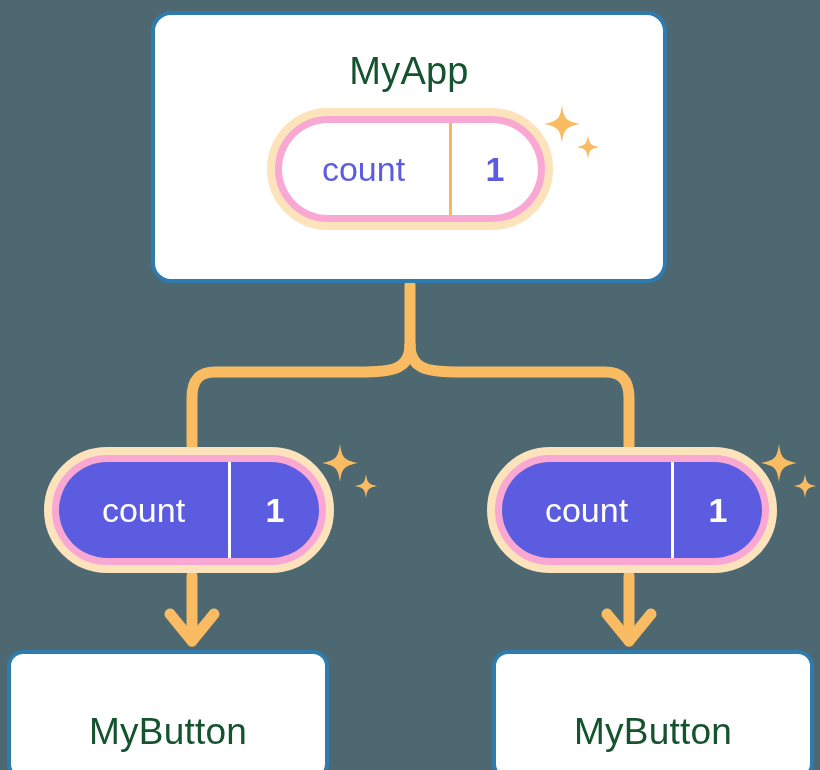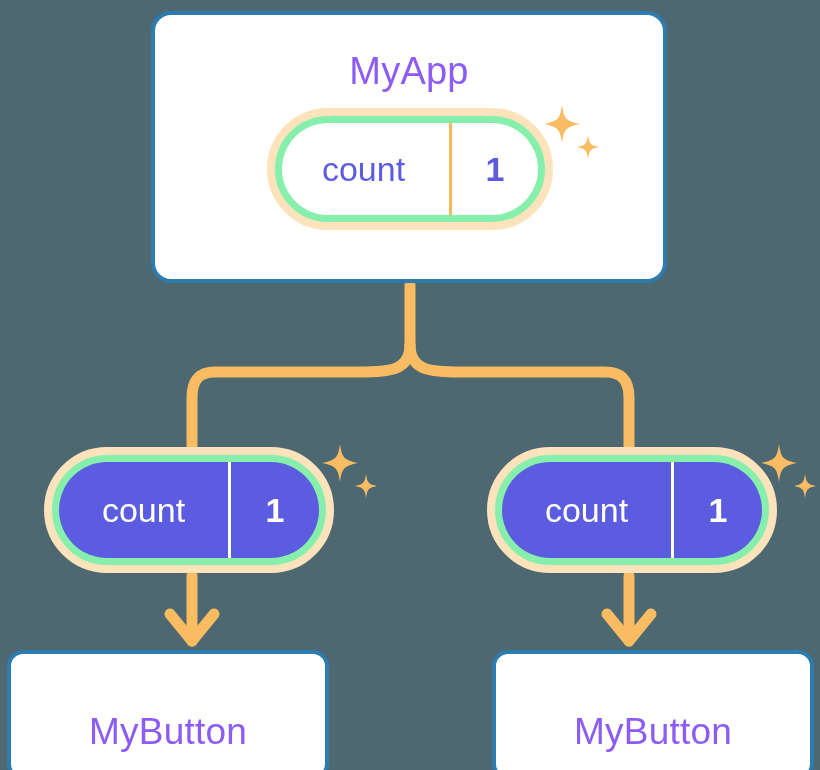--- a/index.html
+++ b/index.html
@@ -34,21 +34,21 @@
   
   .card {
     position: absolute;
     box-sizing: border-box;
     background: #ffffff;
     border: 4px solid #2e7bad;
     border-radius: 18px;
     z-index: 2;
   }
   .card-title {
-    color: #8b5cf6;
+    color: #14532d;
     font-size: 38px;
     font-weight: 400;
     letter-spacing: 0.2px;
     text-align: center;
     line-height: 1;
     white-space: nowrap;
   }
 
   #card-myapp {
     left: 151px;
@@ -75,21 +75,21 @@
   #card-button-right { left: 492px; top: 650px; width: 322px; }
   .card-button .card-title { font-size: 37px; margin-top: 32px; }
 
   
   .pill {
     position: absolute;
     box-sizing: border-box;
     z-index: 3;
     border: 8px solid #fde3bc;      
     border-radius: 999px;
-    background: #86efac;            
+    background: #f9a8d4;            
     padding: 7px;                   
   }
   .pill-inner {
     display: flex;
     align-items: stretch;
     height: 100%;
     border-radius: 999px;
     overflow: hidden;
   }
   .pill-key, .pill-val {

